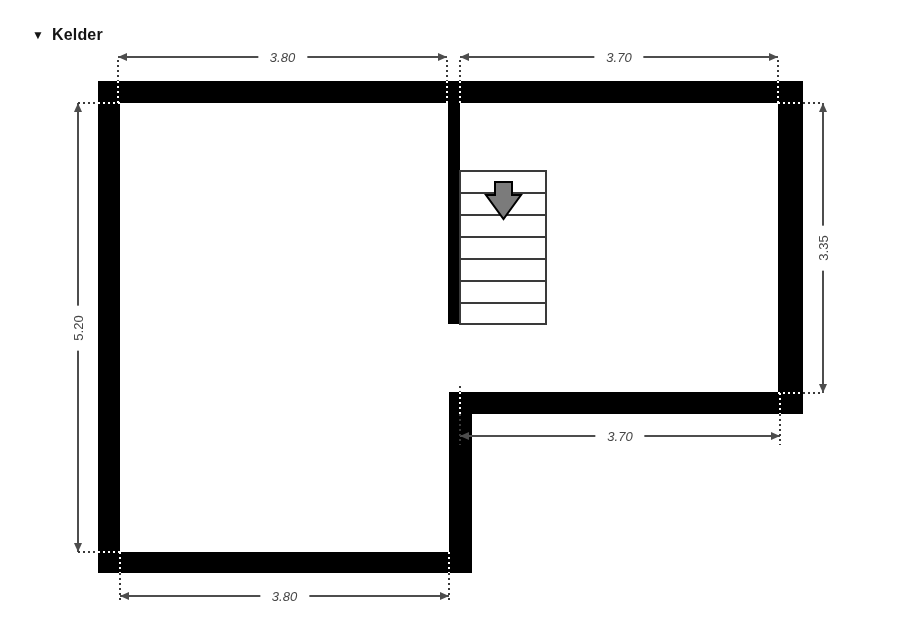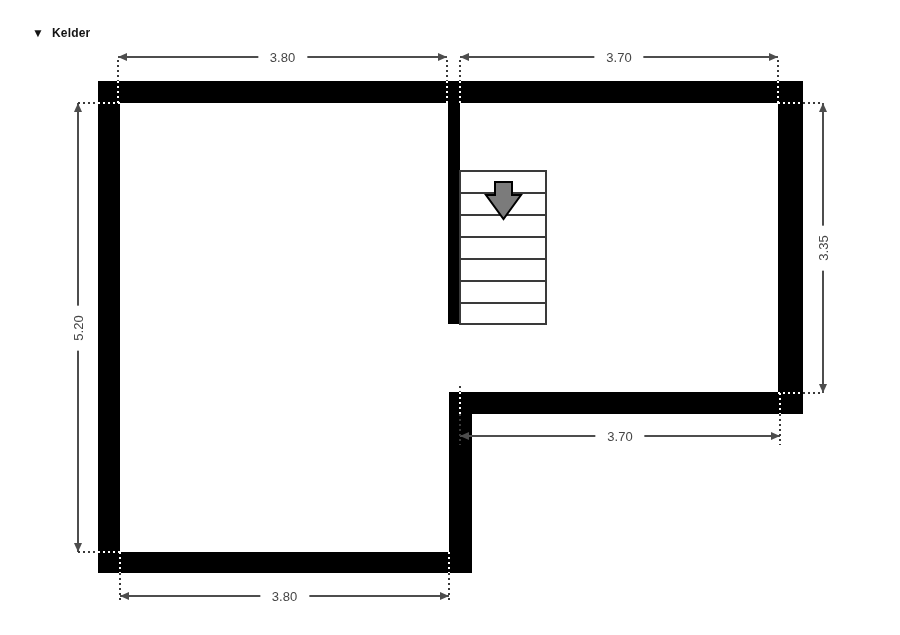--- a/index.html
+++ b/index.html
@@ -6,40 +6,40 @@
   .canvas{
     position:relative;width:900px;height:635px;background:#fff;overflow:hidden;
     font-family:"Liberation Sans", sans-serif;
   }
   
   .plan-header{
     position:absolute;left:32px;top:26px;display:flex;align-items:center;gap:8px;
     color:#141414;cursor:pointer;
   }
   .collapse-icon{font-size:12px;line-height:1;color:#141414;}
-  .plan-title{font-size:12px;font-weight:bold;letter-spacing:.2px;}
+  .plan-title{font-size:16px;font-weight:bold;letter-spacing:.2px;}
   
   .wall{position:absolute;background:#000;z-index:1;}
   .wall-top          {left:98px; top:81px;  width:705px;height:22px;}
   .wall-left         {left:98px; top:81px;  width:22px; height:492px;}
   .wall-bottom       {left:98px; top:552px; width:374px;height:21px;}
   .wall-mid-upper    {left:448px;top:103px; width:12px; height:221px;}
   .wall-mid-lower    {left:449px;top:392px; width:23px; height:181px;}
   .wall-mid-horiz    {left:449px;top:392px; width:354px;height:22px;}
   .wall-right        {left:778px;top:81px;  width:25px; height:333px;}
   
   .stairs{
     position:absolute;left:459px;top:170px;width:88px;height:155px;
     border:2px solid #3a3a3a;box-sizing:border-box;background:#fff;z-index:2;
   }
   .tread{position:absolute;left:0;right:0;height:2px;background:#3a3a3a;}
   .stairs-arrow{position:absolute;left:481px;top:176px;z-index:3;}
   
   .dim{position:absolute;z-index:4;color:#4d4d4d;}
-  .dim-h{height:2px;background:#4d4d4d;}
+  .dim-h{height:2px;background:#4d4d4d;font-style:italic;}
   .dim-v{width:2px;background:#4d4d4d;}
   .arr{position:absolute;width:0;height:0;}
   .arr-left {left:0;top:-3px;border-top:4px solid transparent;border-bottom:4px solid transparent;border-right:9px solid #4d4d4d;}
   .arr-right{right:0;top:-3px;border-top:4px solid transparent;border-bottom:4px solid transparent;border-left:9px solid #4d4d4d;}
   .arr-up   {top:0;left:-3px;border-left:4px solid transparent;border-right:4px solid transparent;border-bottom:9px solid #4d4d4d;}
   .arr-down {bottom:0;left:-3px;border-left:4px solid transparent;border-right:4px solid transparent;border-top:9px solid #4d4d4d;}
   .dim-label{
     position:absolute;left:50%;top:50%;transform:translate(-50%,-50%);
     background:#fff;padding:0 12px;font-size:13px;color:#464646;white-space:nowrap;
   }

